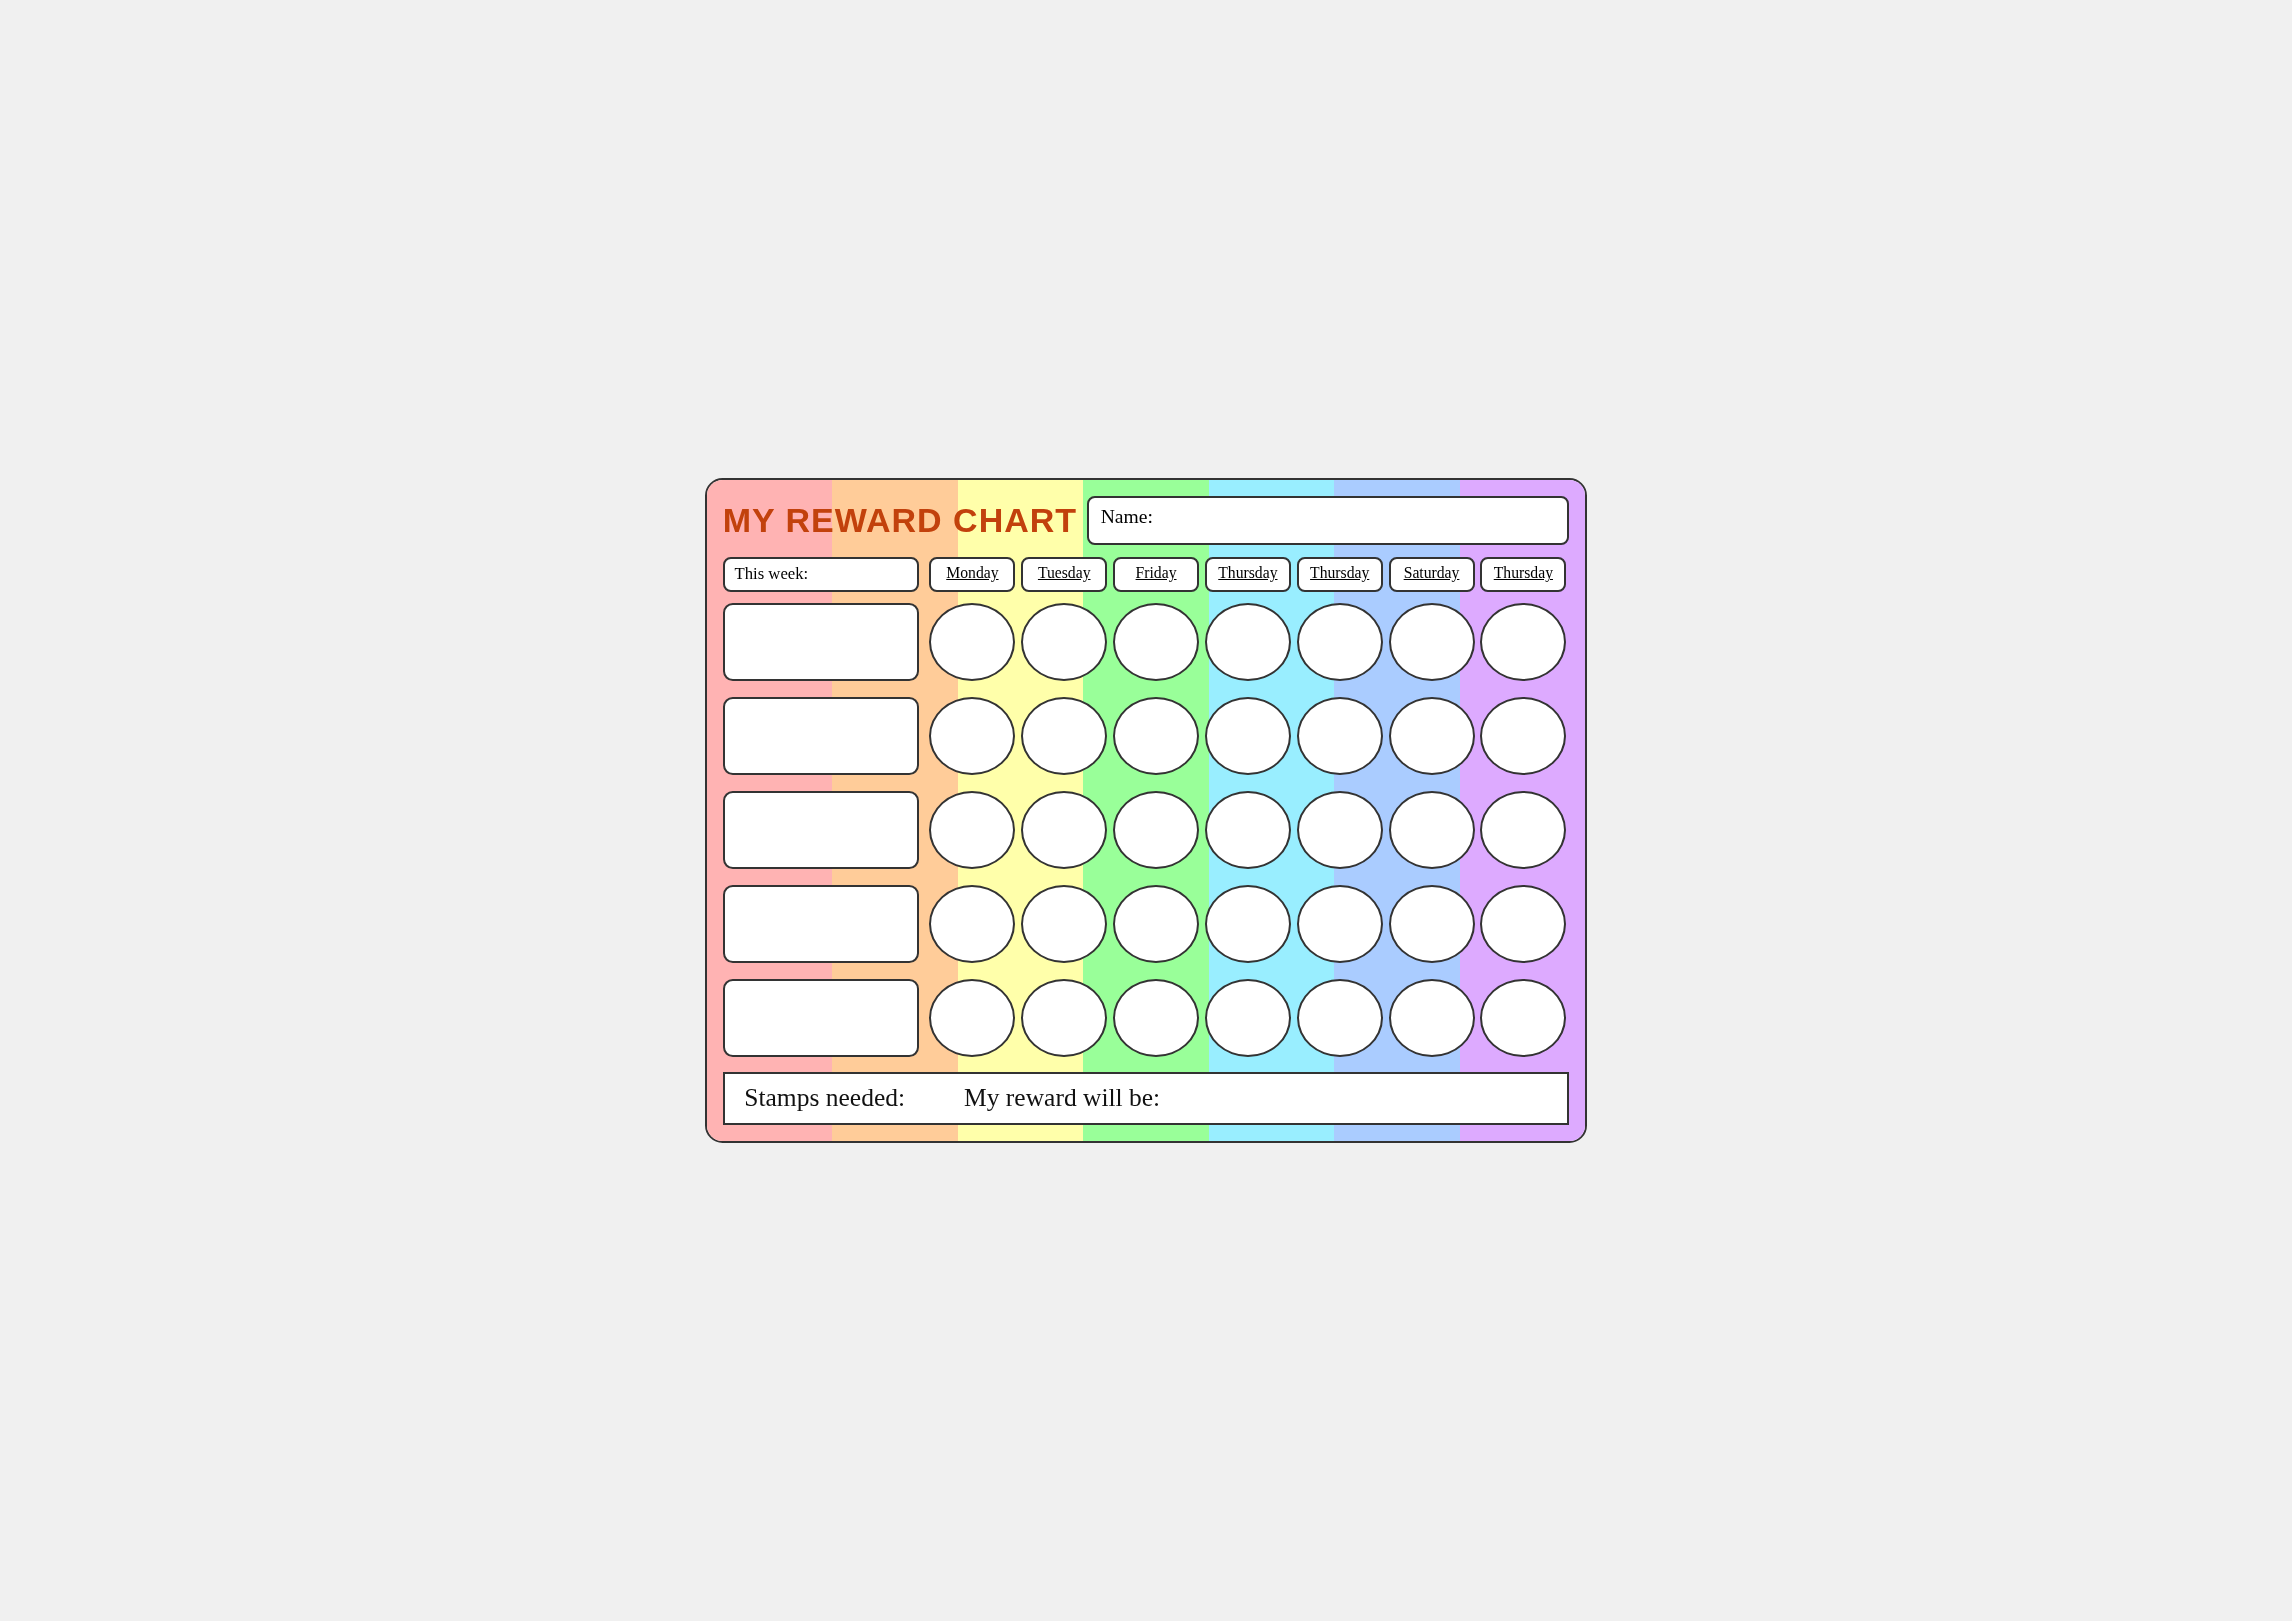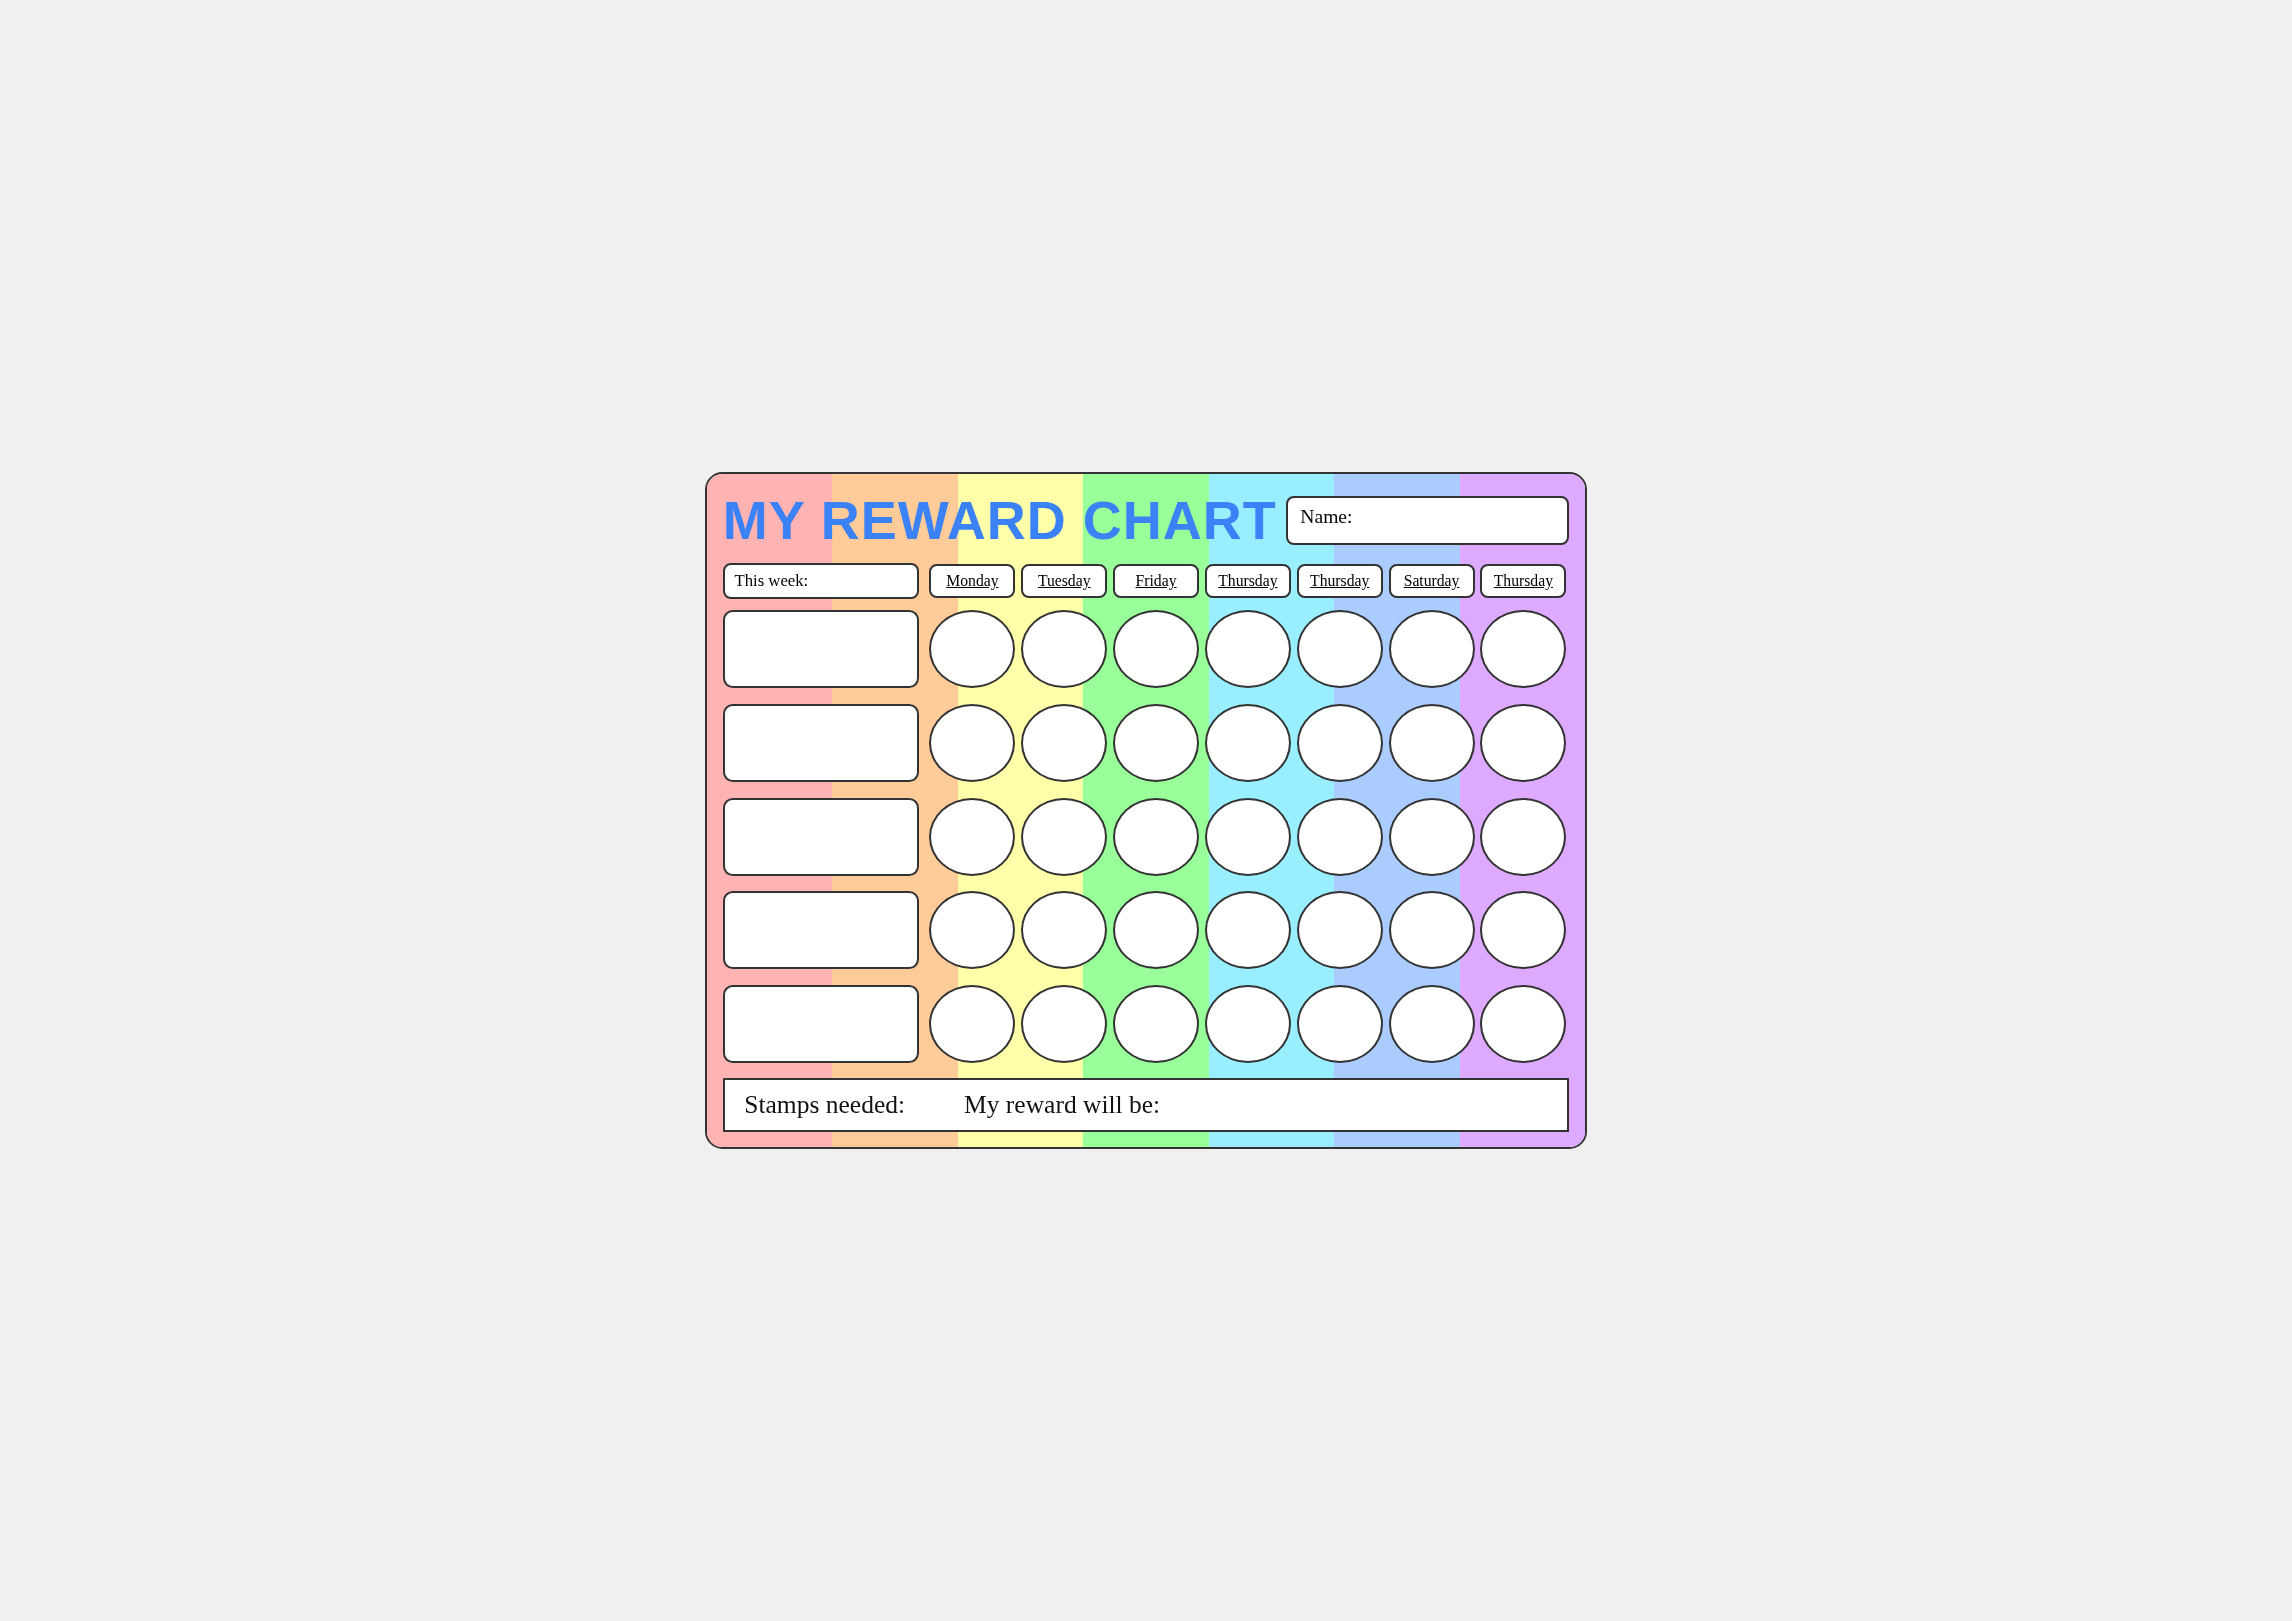--- a/index.html
+++ b/index.html
@@ -43,23 +43,23 @@
 
     
     .header-row {
       display: flex;
       align-items: center;
       margin-bottom: 11.8px;
       gap: 9.8px;
     }
 
     .chart-title {
-      font-size: 54px;
+      font-size: 34px;
       font-weight: 900;
-      color: #3b82f6;
+      color: #c2410c;
       font-family: 'Arial Black', 'Impact', sans-serif;
       letter-spacing: 1px;
       text-transform: uppercase;
       flex: 0 0 auto;
     }
 
     .name-box {
       flex: 1;
       border: 2.5px solid #333;
       border-radius: 7.8px;
@@ -69,21 +69,20 @@
       min-height: 49px;
       display: flex;
       align-items: flex-start;
     }
 
     
     .days-row {
       display: flex;
       gap: 0;
       margin-bottom: 5.9px;
-      align-items: center;
     }
 
     .task-header {
       width: 196px;
       flex-shrink: 0;
       border: 2px solid #333;
       border-radius: 7.8px;
       padding: 5.9px 9.8px;
       font-size: 16.7px;
       background: white;

